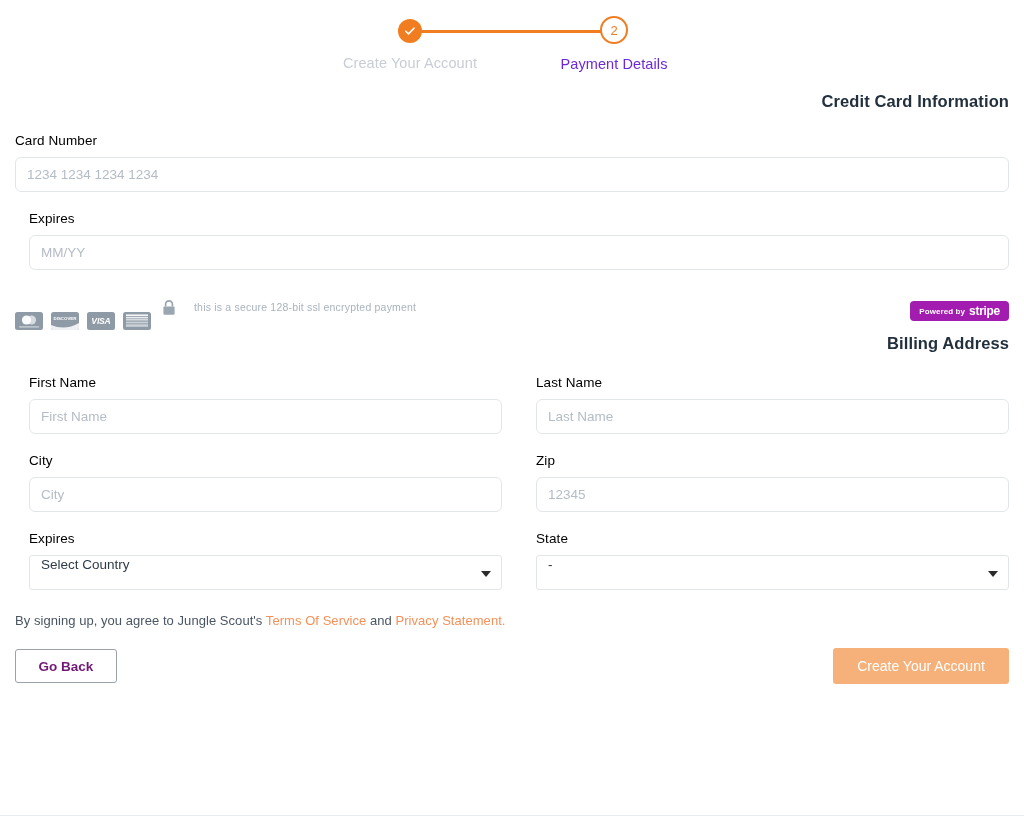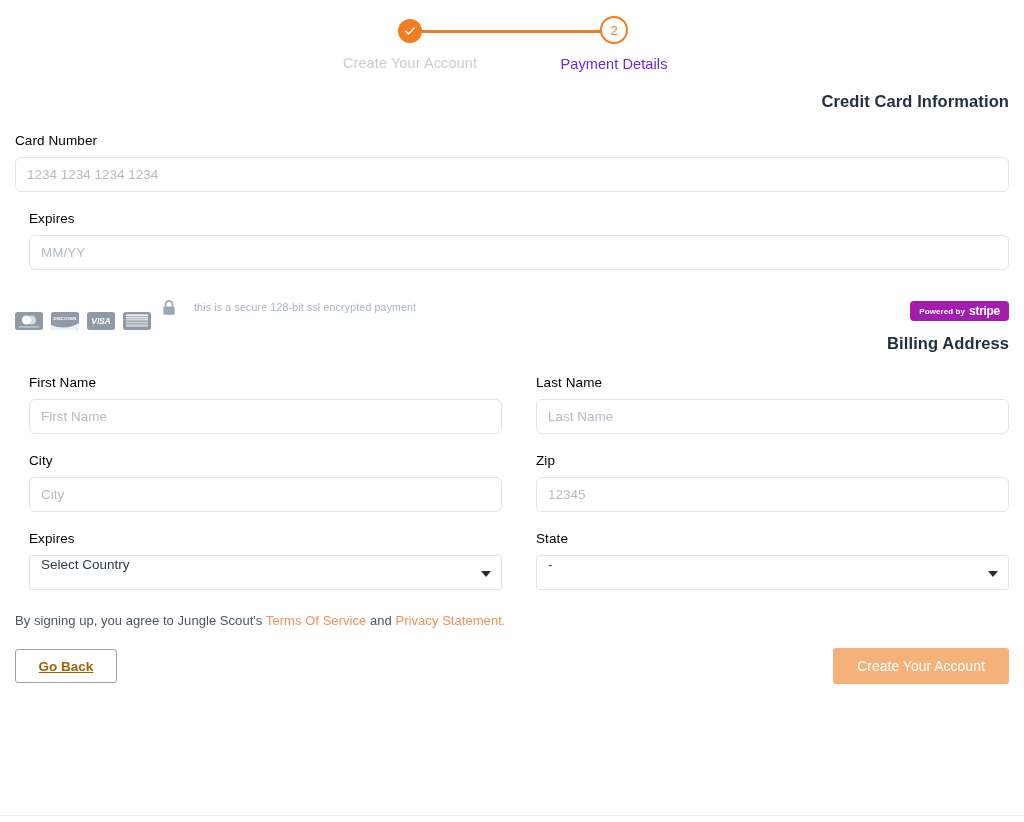--- a/index.html
+++ b/index.html
@@ -219,23 +219,22 @@
   .btn-back {
     height: 34px;
     min-width: 102px;
     padding: 0 18px;
     background: #ffffff;
     border: 1px solid #9aa2ac;
     border-radius: 3px;
     font-family: "Liberation Sans", sans-serif;
     font-size: 13.5px;
     font-weight: bold;
-    color: #a16207;
+    color: #701a75;
     cursor: pointer;
-    text-decoration: underline;
   }
   .btn-primary {
     height: 36px;
     min-width: 176px;
     padding: 0 20px;
     background: #f6b17a;
     border: none;
     border-radius: 3px;
     font-family: "Liberation Sans", sans-serif;
     font-size: 14px;

